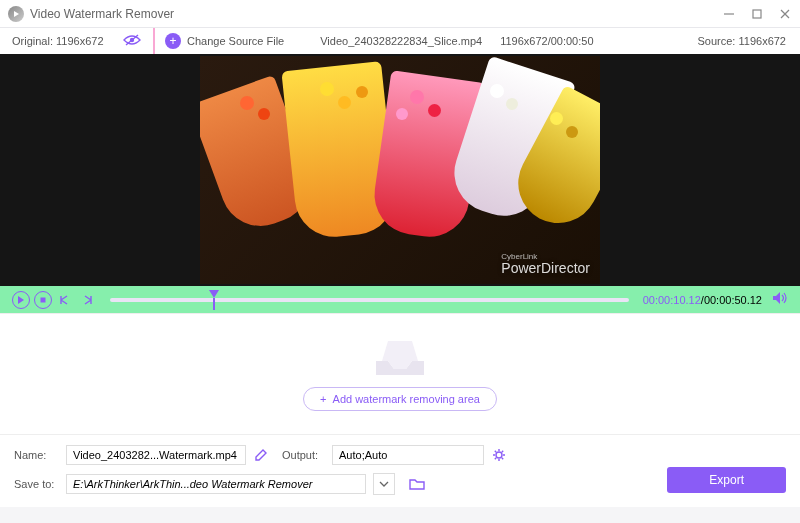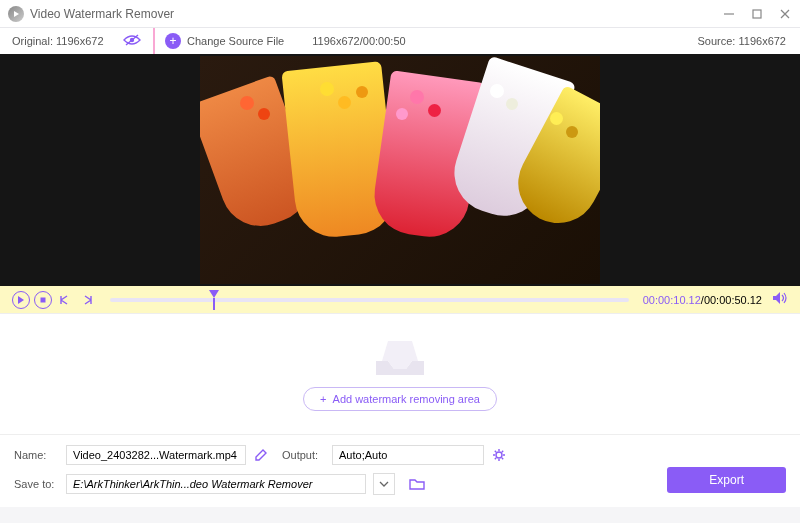--- a/index.html
+++ b/index.html
@@ -16,21 +16,21 @@
 .infobar .changebtn { display: flex; align-items: center; gap: 6px; padding: 0 10px; cursor:pointer; }
 .infobar .plus { width: 16px; height: 16px; border-radius: 50%; background: #8a5cf6; color: #fff; display:flex; align-items:center; justify-content:center; font-size: 12px; line-height:1; }
 .infobar .fname { margin-left: 26px; }
 .infobar .dims { margin-left: 18px; }
 .infobar .out { margin-left: auto; }
 .viewer { height: 232px; background: #151515; display: flex; align-items: center; justify-content: center; }
 .viewer .frame { width: 400px; height: 228px; background: linear-gradient(135deg,#2a1a0f,#1a0f05); position: relative; overflow: hidden; }
 .flowers { position:absolute; inset:0; }
 .wm { position: absolute; right: 10px; bottom: 8px; color: rgba(255,255,255,0.85); font-size: 14px; text-shadow: 0 0 4px rgba(0,0,0,0.6); }
 .wm .sub { font-size: 8px; opacity: 0.8; display:block; line-height:0.6; }
-.controls { height: 28px; background:#fef9c3; display:flex; align-items:center; padding: 12px 12px; gap: 4px; border-bottom:1px solid #eee; }
+.controls { height: 28px; background:#86efac; display:flex; align-items:center; padding: 12px 12px; gap: 4px; border-bottom:1px solid #eee; }
 .controls .pbtn { width: 18px; height: 18px; border: 1.4px solid #8a5cf6; border-radius: 50%; display:flex; align-items:center; justify-content:center; color:#8a5cf6; cursor:pointer; }
 .controls .pbtn.square { border-radius: 3px; border:none; }
 .controls .timeline { flex:1; height: 4px; background: #e8e4f5; margin: 0 10px; position:relative; border-radius:2px; }
 .controls .playhead { position:absolute; left: 19%; top:-8px; width:0; height:0; border-left:5px solid transparent; border-right:5px solid transparent; border-top:8px solid #8a5cf6; }
 .controls .playhead::after { content:''; position:absolute; left:-1px; top:0; width:2px; height:12px; background:#8a5cf6; }
 .controls .time { font-size: 11px; }
 .controls .time .cur { color:#8a5cf6; }
 .controls .vol { color:#8a5cf6; margin-left:6px; cursor:pointer; }
 .droparea { height: 120px; background:#fff; display:flex; flex-direction:column; align-items:center; justify-content:center; gap:10px; }
 .inbox { width: 60px; height: 40px; position:relative; }
@@ -88,20 +88,21 @@
           <path d="M1 6 Q9 -2 17 6 Q9 14 1 6 Z" fill="none" stroke="currentColor" stroke-width="1.4"></path>
           <circle cx="9" cy="6" r="2.2" fill="currentColor"></circle>
           <line x1="3" y1="11" x2="15" y2="1" stroke="currentColor" stroke-width="1.4"></line>
         </svg>
     </span>
   </div>
   <div class="changebtn">
     <span class="plus">+</span>
     <span>Change Source File</span>
   </div>
+  <span class="fname">Video_240328222834_Slice.mp4</span>
   <span class="dims">1196x672/00:00:50</span>
   <span class="out">Source: 1196x672</span>
 </div>
 
 <div class="viewer">
   <div class="frame">
     <div class="flowers">
 
       <div class="bouquet" style="left:10px;top:30px;width:90px;height:140px;background:linear-gradient(#e84,#c52);transform:rotate(-20deg)"></div>
       <div class="bouquet" style="left:90px;top:10px;width:100px;height:170px;background:linear-gradient(#fd4,#e82);transform:rotate(-6deg)"></div>
@@ -115,20 +116,24 @@
       <div class="petal" style="left:138px;top:40px;width:13px;height:13px;background:#fb2"></div>
       <div class="petal" style="left:156px;top:30px;width:12px;height:12px;background:#e91"></div>
       <div class="petal" style="left:210px;top:34px;width:14px;height:14px;background:#f7a"></div>
       <div class="petal" style="left:228px;top:48px;width:13px;height:13px;background:#e24"></div>
       <div class="petal" style="left:196px;top:52px;width:12px;height:12px;background:#f9c"></div>
       <div class="petal" style="left:290px;top:28px;width:14px;height:14px;background:#fff"></div>
       <div class="petal" style="left:306px;top:42px;width:12px;height:12px;background:#eed"></div>
       <div class="petal" style="left:350px;top:56px;width:13px;height:13px;background:#fe5"></div>
       <div class="petal" style="left:366px;top:70px;width:12px;height:12px;background:#c91"></div>
     </div>
+    <div class="wm">
+      <span class="sub">CyberLink</span>
+      <span>PowerDirector</span>
+    </div>
   </div>
 </div>
 
 <div class="controls">
   <span class="pbtn">
       <svg width="8" height="8" viewBox="0 0 8 8">
         <path d="M1 0 L7 4 L1 8 Z" fill="currentColor"></path>
       </svg>
     </span>
   <span class="pbtn">

